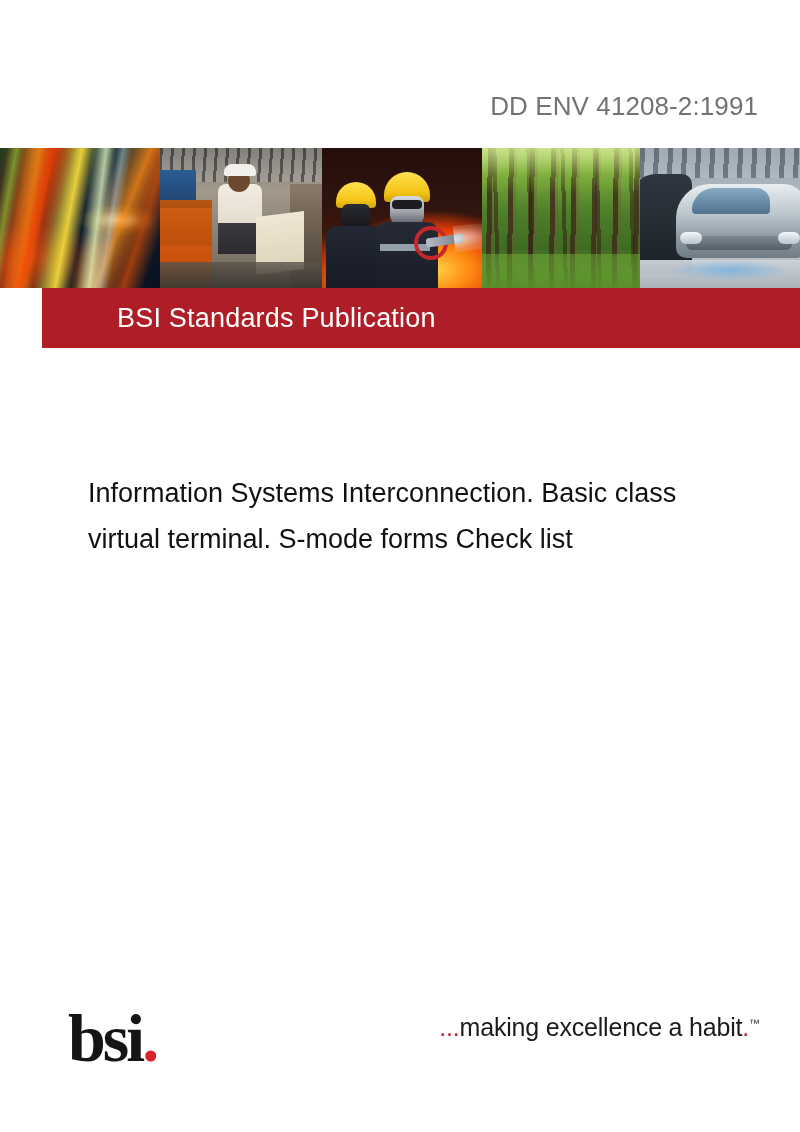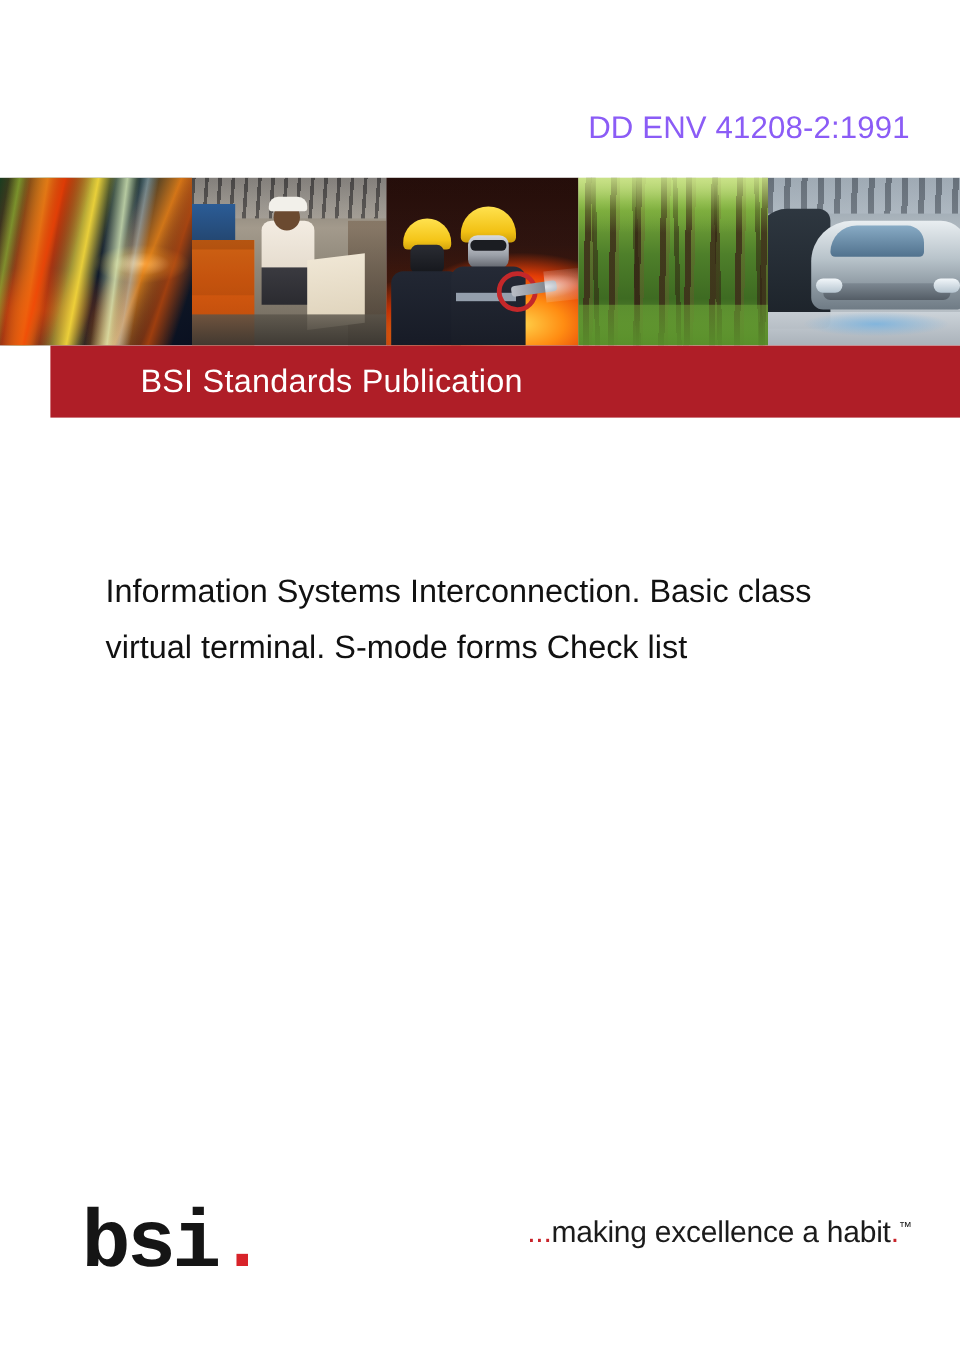--- a/index.html
+++ b/index.html
@@ -17,21 +17,21 @@
   }
 
   
   .doc-number {
     position: absolute;
     top: 90px;
     right: 42px;
     font-size: 26px;
     line-height: 32px;
     letter-spacing: 0.1px;
-    color: #8b5cf6;
+    color: #737373;
     white-space: nowrap;
   }
 
   
   .banner {
     position: absolute;
     top: 148px;
     left: 0;
     width: 800px;
     height: 200px;
@@ -294,21 +294,21 @@
   
   .logo-bsi {
     position: absolute;
     left: 68px;
     top: 1004px;
     font-size: 68px;
     line-height: 68px;
     font-weight: 700;
     letter-spacing: -3px;
     color: #151515;
-    font-family: Liberation Mono, monospace;
+    font-family: Liberation Serif, serif;
   }
   .logo-bsi .dot { color: #d8232a; }
 
   .tagline {
     position: absolute;
     right: 40px;
     top: 1008px;
     font-size: 25px;
     line-height: 30px;
     color: #1b1b1b;

